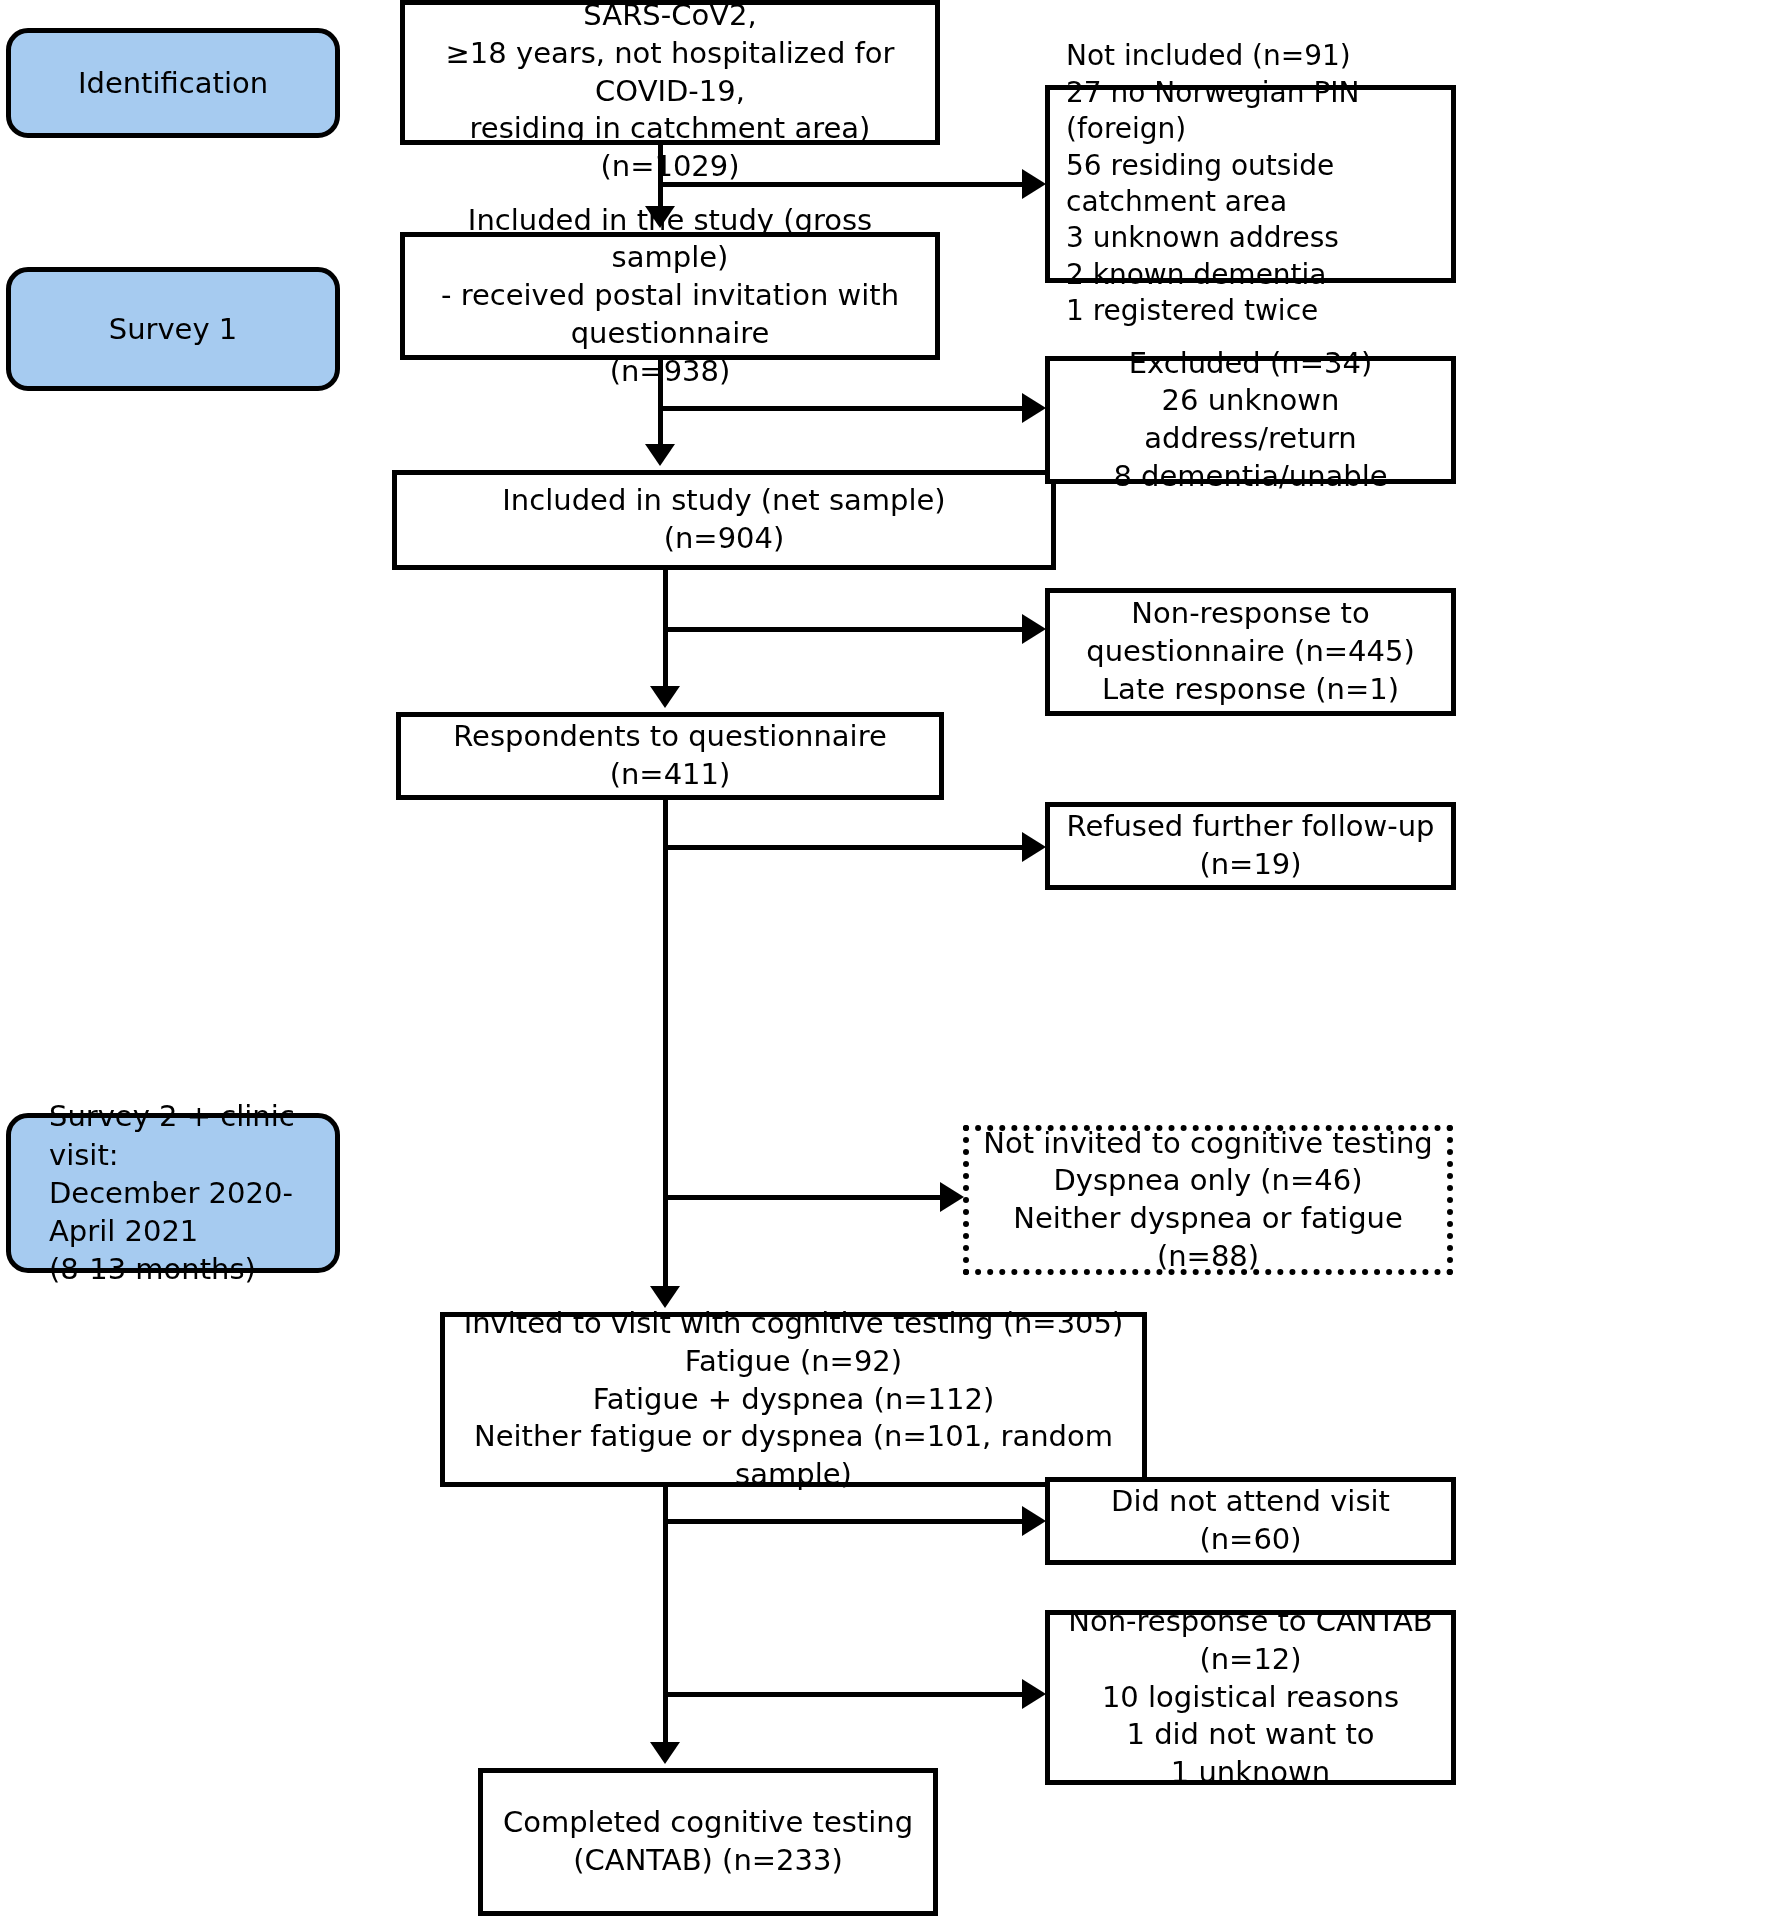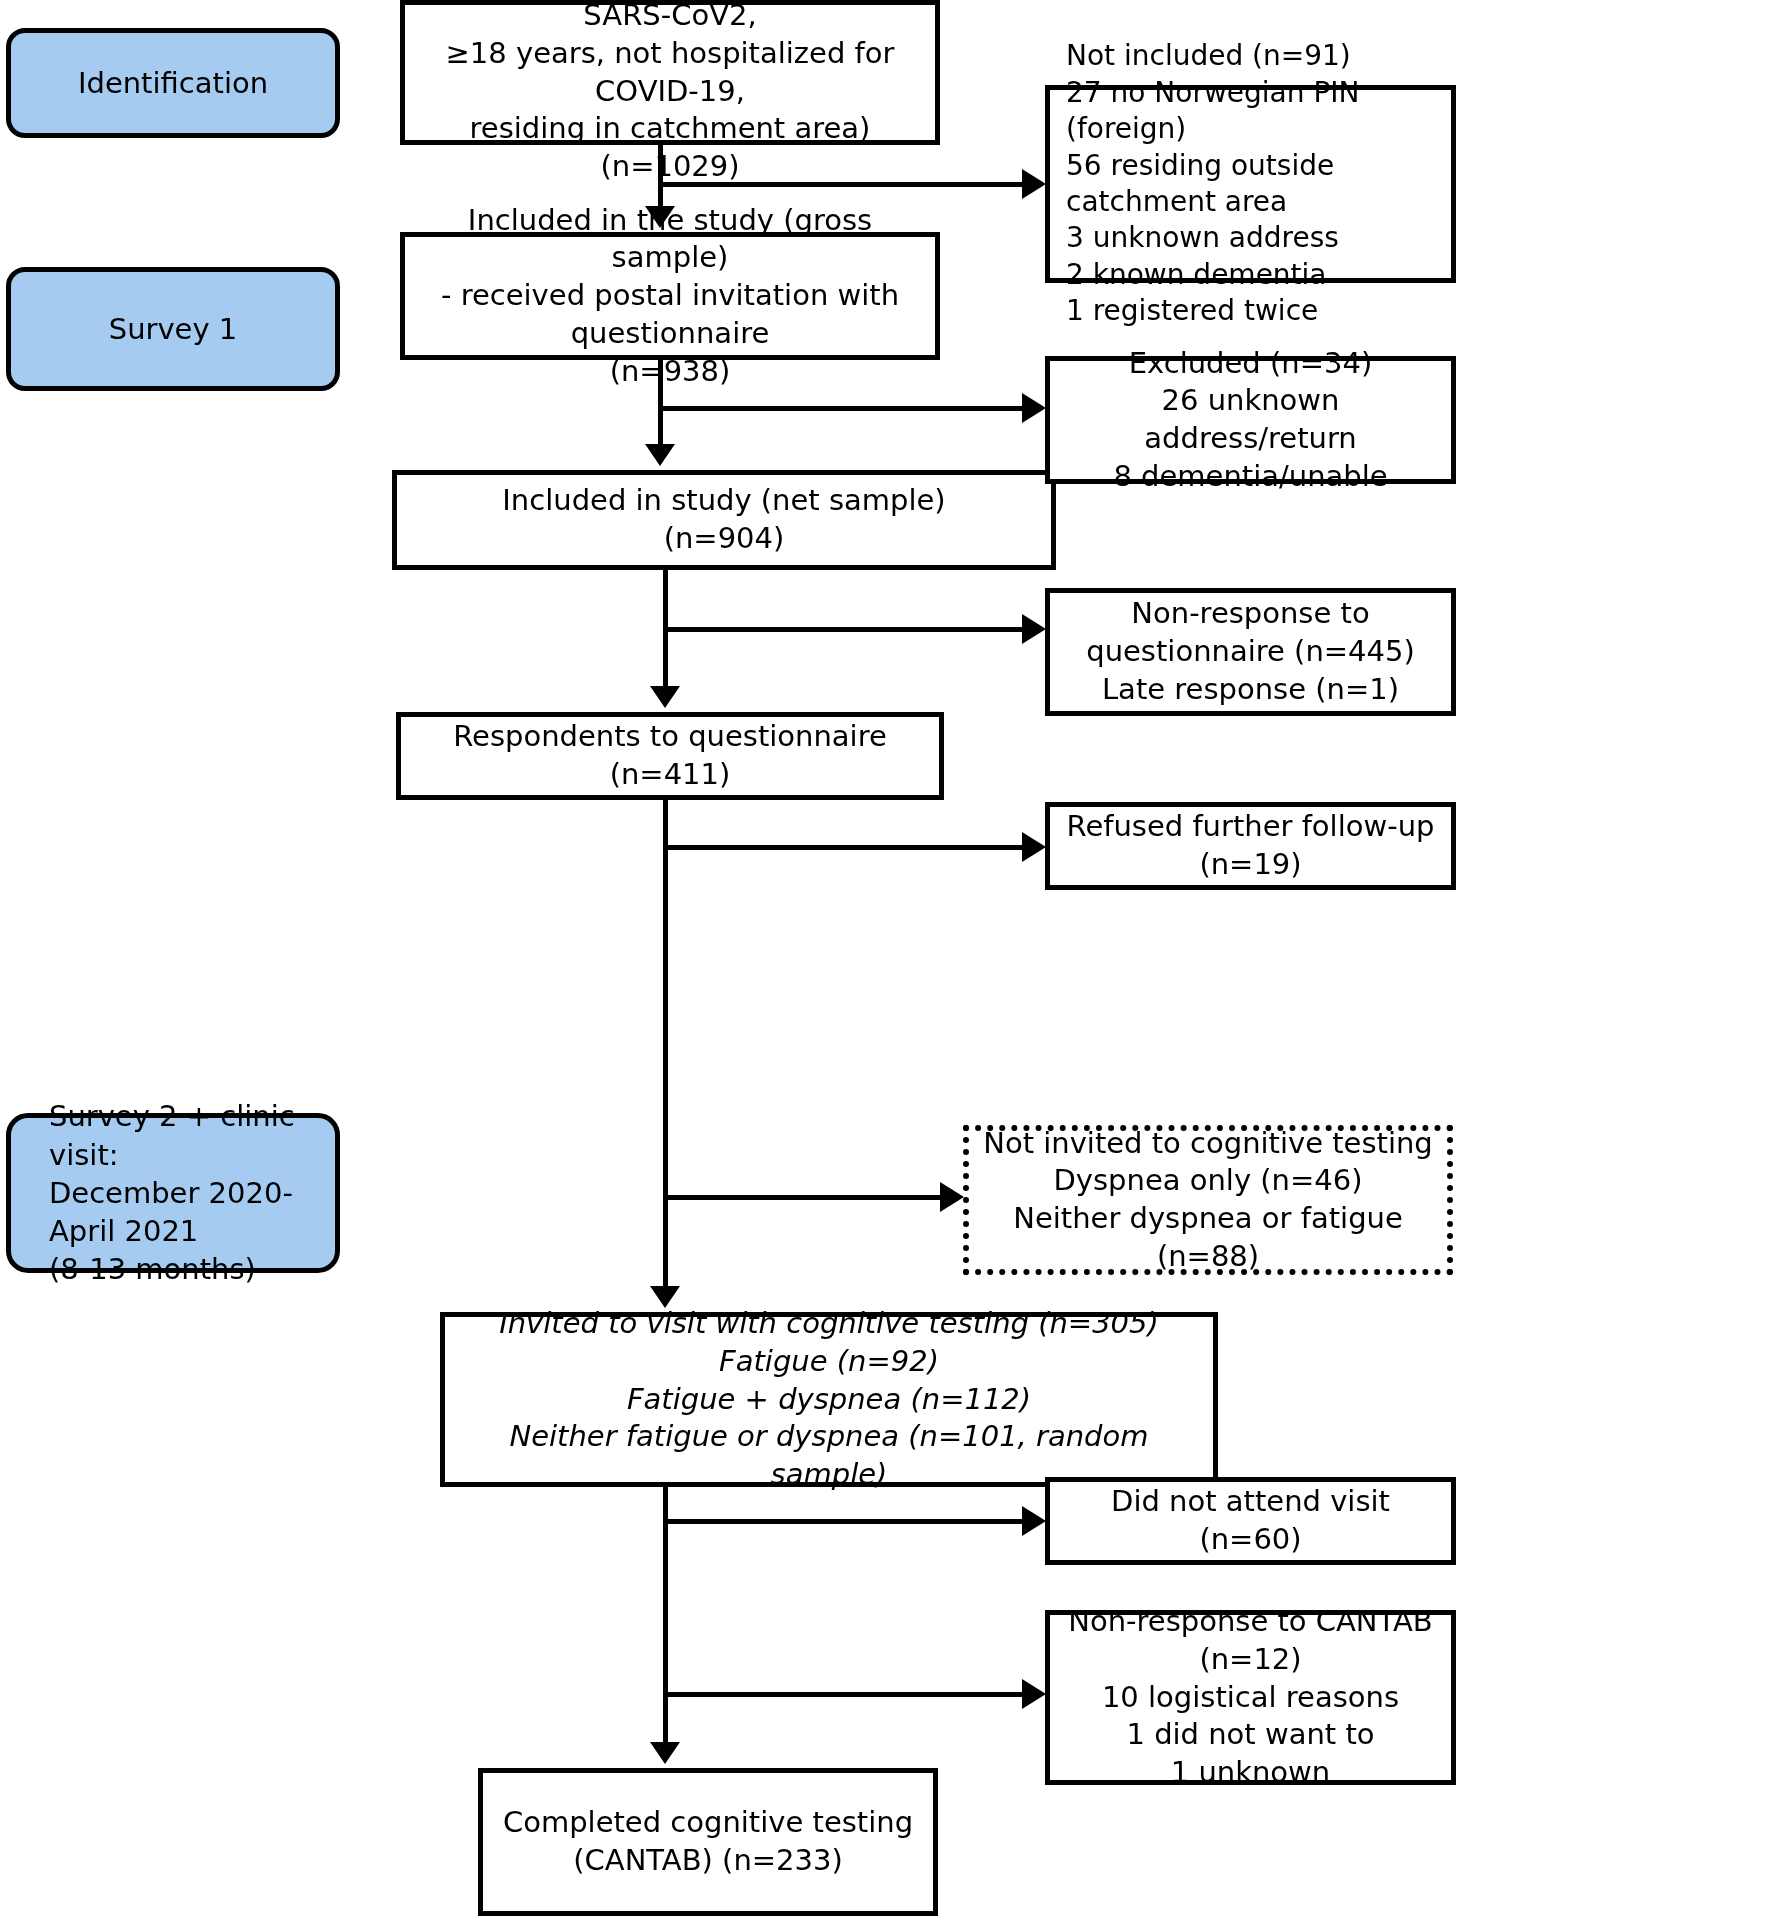--- a/index.html
+++ b/index.html
@@ -34,21 +34,21 @@
     border:5px solid #000;
     border-radius:22px;
     background:#a6cbf0;
     display:flex;
     align-items:center;
     font-size:29px;
     line-height:1.32;
     white-space:pre-line;
     padding:4px 14px;
   }
-  .stage-box.center{justify-content:center;text-align:right;border-radius:19px;}
+  .stage-box.center{justify-content:center;text-align:right;}
   .stage-box.left{justify-content:flex-start;text-align:left;padding-left:38px;}
 
   
   .vline{position:absolute;background:#000;width:5px;}
   .hline{position:absolute;background:#000;height:5px;}
   .arrow-down{
     position:absolute;width:0;height:0;
     border-left:15px solid transparent;
     border-right:15px solid transparent;
     border-top:22px solid #000;
@@ -80,21 +80,21 @@
 
   <div class="box" style="left:400px;top:232px;width:540px;height:128px;">Included in the study (gross sample)
 - received postal invitation with questionnaire
 (n=938)</div>
 
   <div class="box" style="left:392px;top:470px;width:664px;height:100px;">Included in study (net sample)
 (n=904)</div>
 
   <div class="box" style="left:396px;top:712px;width:548px;height:88px;">Respondents to questionnaire (n=411)</div>
 
-  <div class="box" style="left:440px;top:1312px;width:778px;height:175px;font-style:italic;">Invited to visit with cognitive testing (n=305)
+  <div class="box" style="left:440px;top:1312px;width:707px;height:175px;">Invited to visit with cognitive testing (n=305)
 Fatigue (n=92)
 Fatigue + dyspnea (n=112)
 Neither fatigue or dyspnea (n=101, random sample)</div>
 
   <div class="box" style="left:478px;top:1768px;width:460px;height:148px;">Completed cognitive testing (CANTAB) (n=233)</div>
 
   <div class="box" style="left:1045px;top:85px;width:411px;height:198px;font-size:28px;text-align:left;justify-content:flex-start;padding-left:16px;">Not included (n=91)
    27 no Norwegian PIN (foreign)
   56 residing outside catchment area
    3 unknown address

